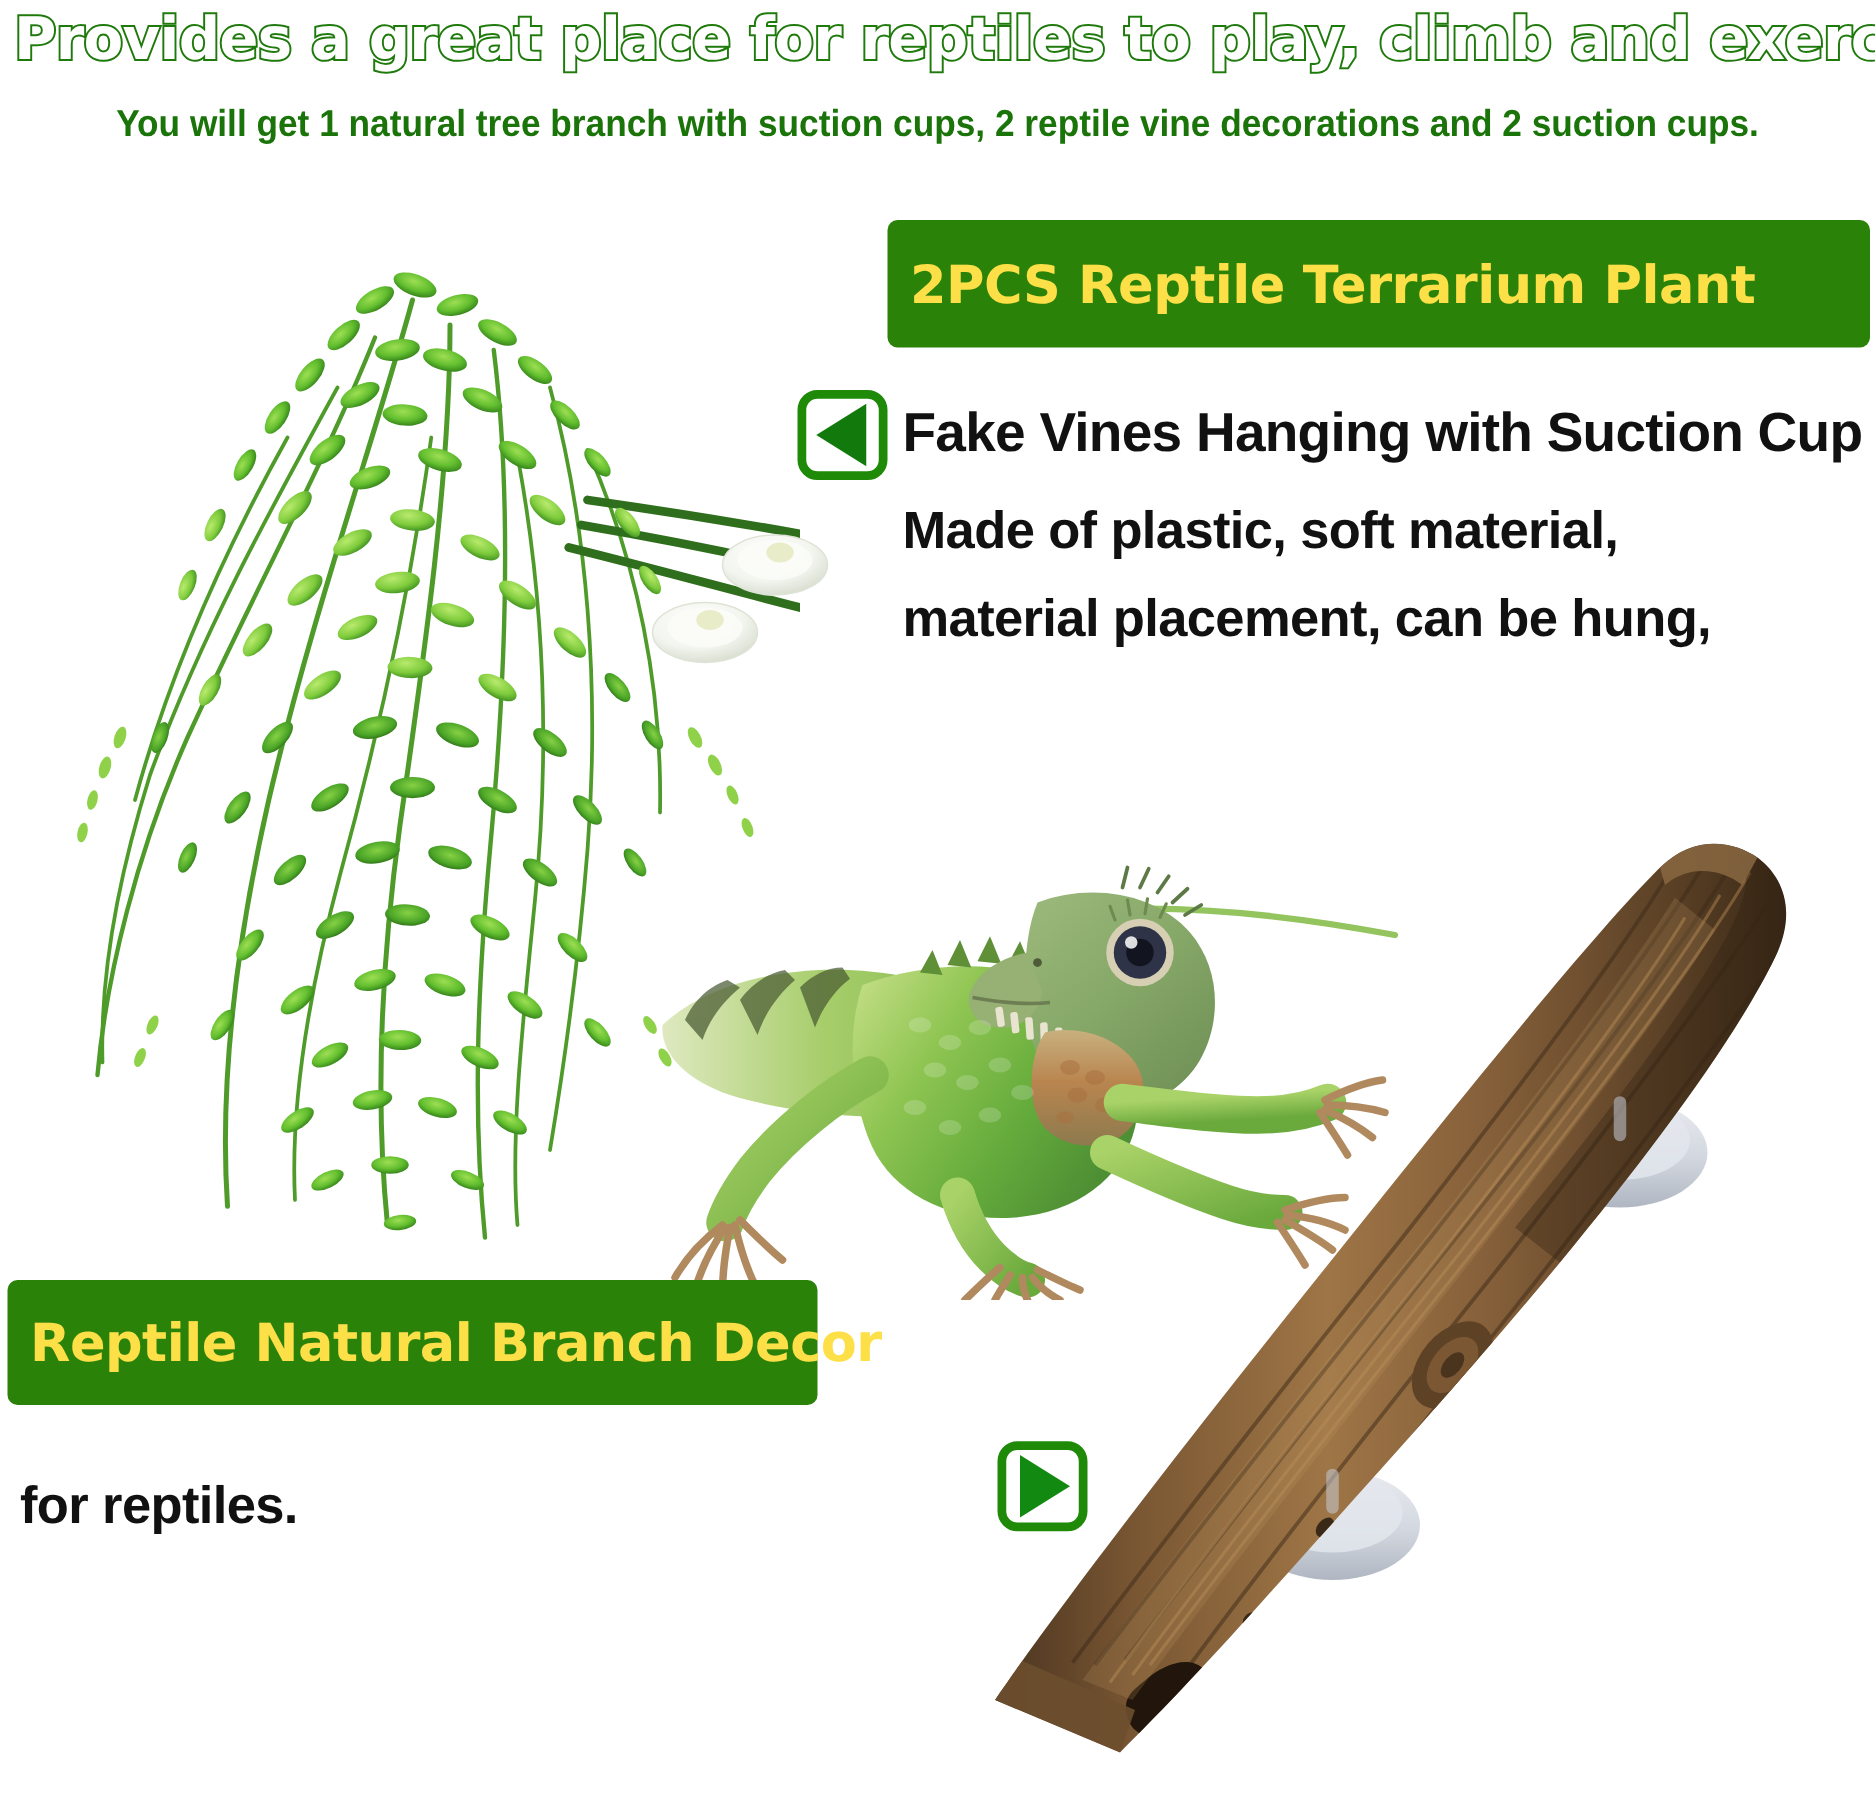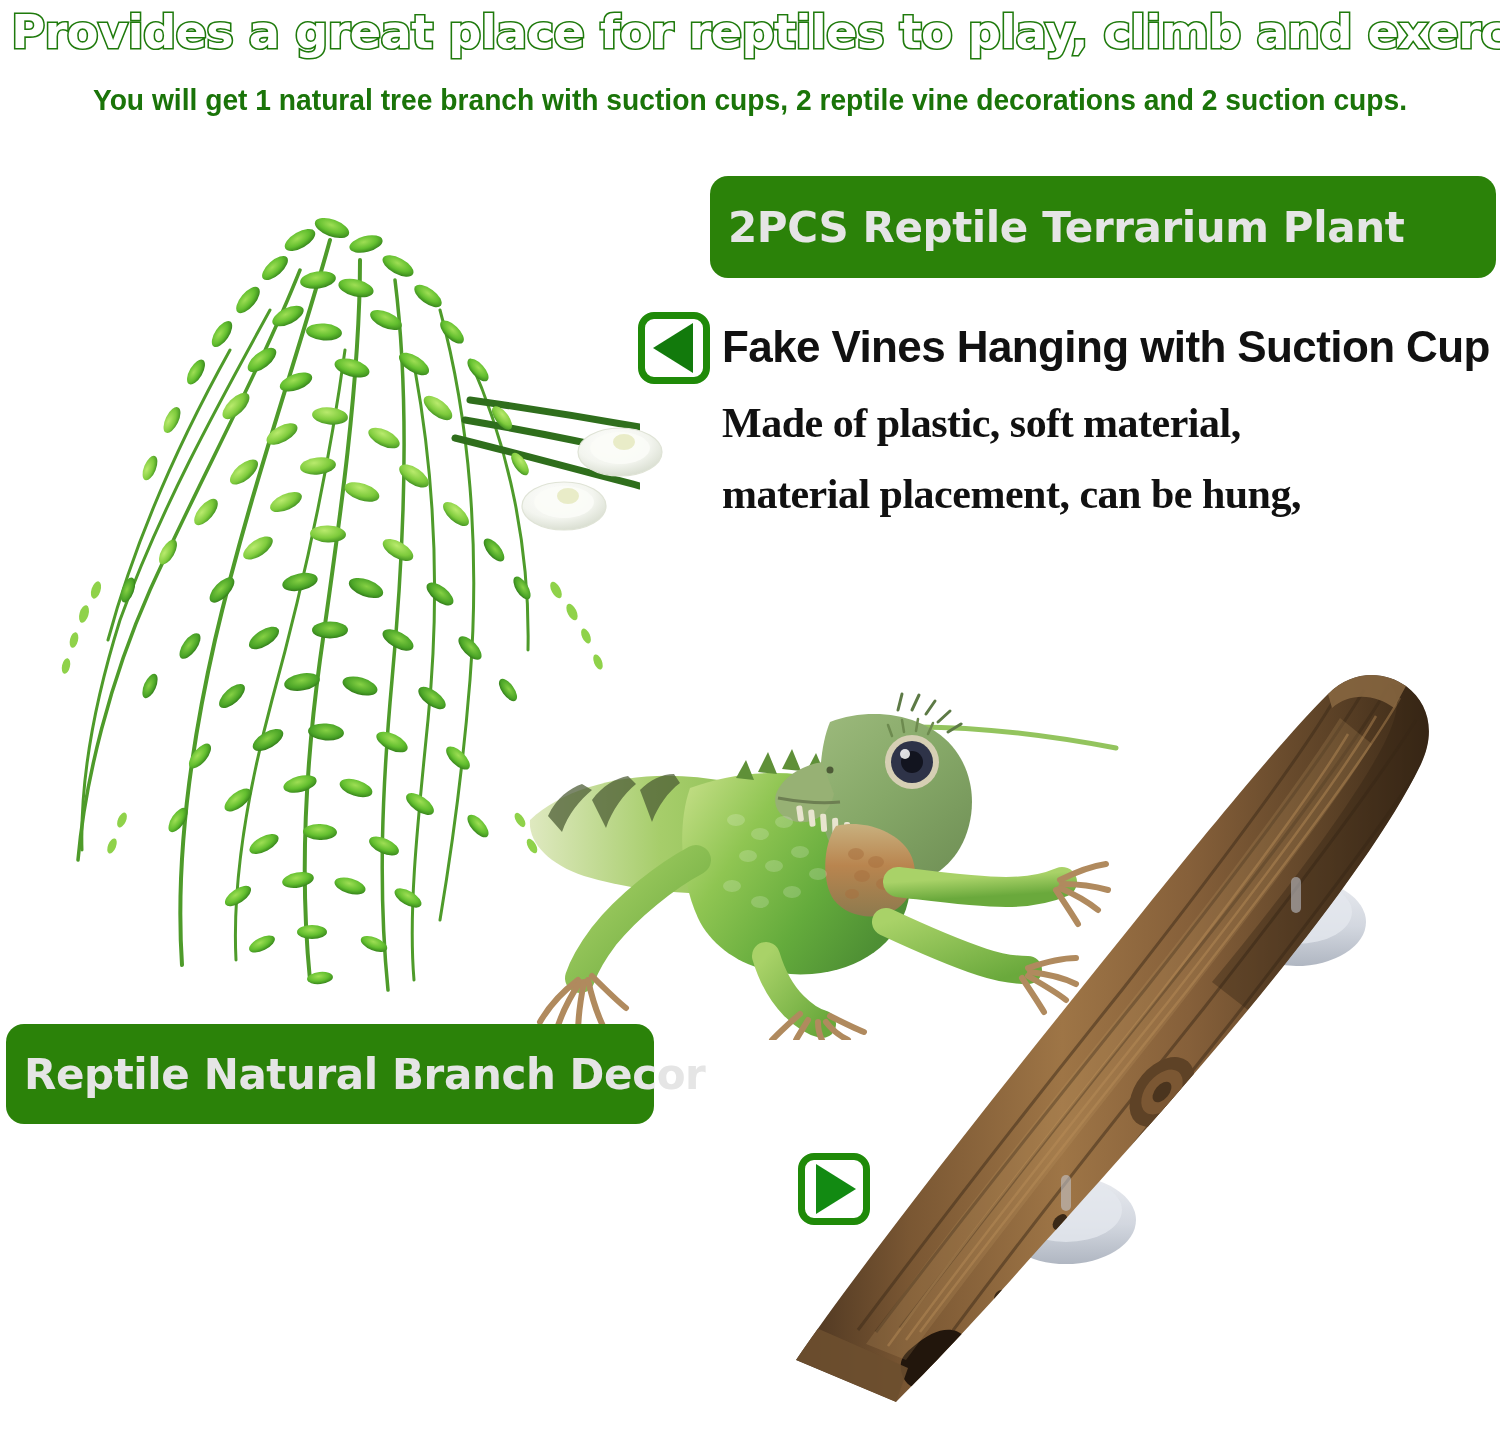--- a/index.html
+++ b/index.html
@@ -48,22 +48,22 @@
     color: #1a7409;
     white-space: nowrap;
     transform: scaleX(0.94);
     transform-origin: center top;
   }
 
   
   .banner {
     position: absolute;
     background: #2b8209;
-    border-radius: 18px;
-    color: #e5e5e5;
+    border-radius: 8px;
+    color: #fde047;
     font-family: "DejaVu Sans", sans-serif;
     font-weight: bold;
     display: flex;
     align-items: center;
     white-space: nowrap;
     box-sizing: border-box;
   }
   #banner-plant {
     left: 710px;
     top: 176px;
@@ -123,21 +123,21 @@
   }
   #heading-vines {
     left: 722px;
     top: 318px;
     font-size: 44px;
     line-height: 58px;
     letter-spacing: -0.6px;
   }
   .body-copy {
     position: absolute;
-    font-family: Liberation Serif, serif;
+    font-family: Liberation Sans, sans-serif;
     font-weight: bold;
     color: #111111;
   }
   #copy-plant {
     left: 722px;
     top: 388px;
     width: 760px;
     font-size: 42px;
     line-height: 71px;
     letter-spacing: -0.5px;
@@ -599,13 +599,14 @@
 </div>
 
 <div class="heading-line" id="heading-vines">Fake Vines Hanging with Suction Cup</div>
 
 <div class="body-copy" id="copy-plant">
   <div>Made of plastic, soft material,</div>
   <div>material placement, can be hung,</div>
 </div>
 
 <div class="body-copy" id="copy-branch">
+  <div>for reptiles.</div>
 </div>
 
 </body></html>

